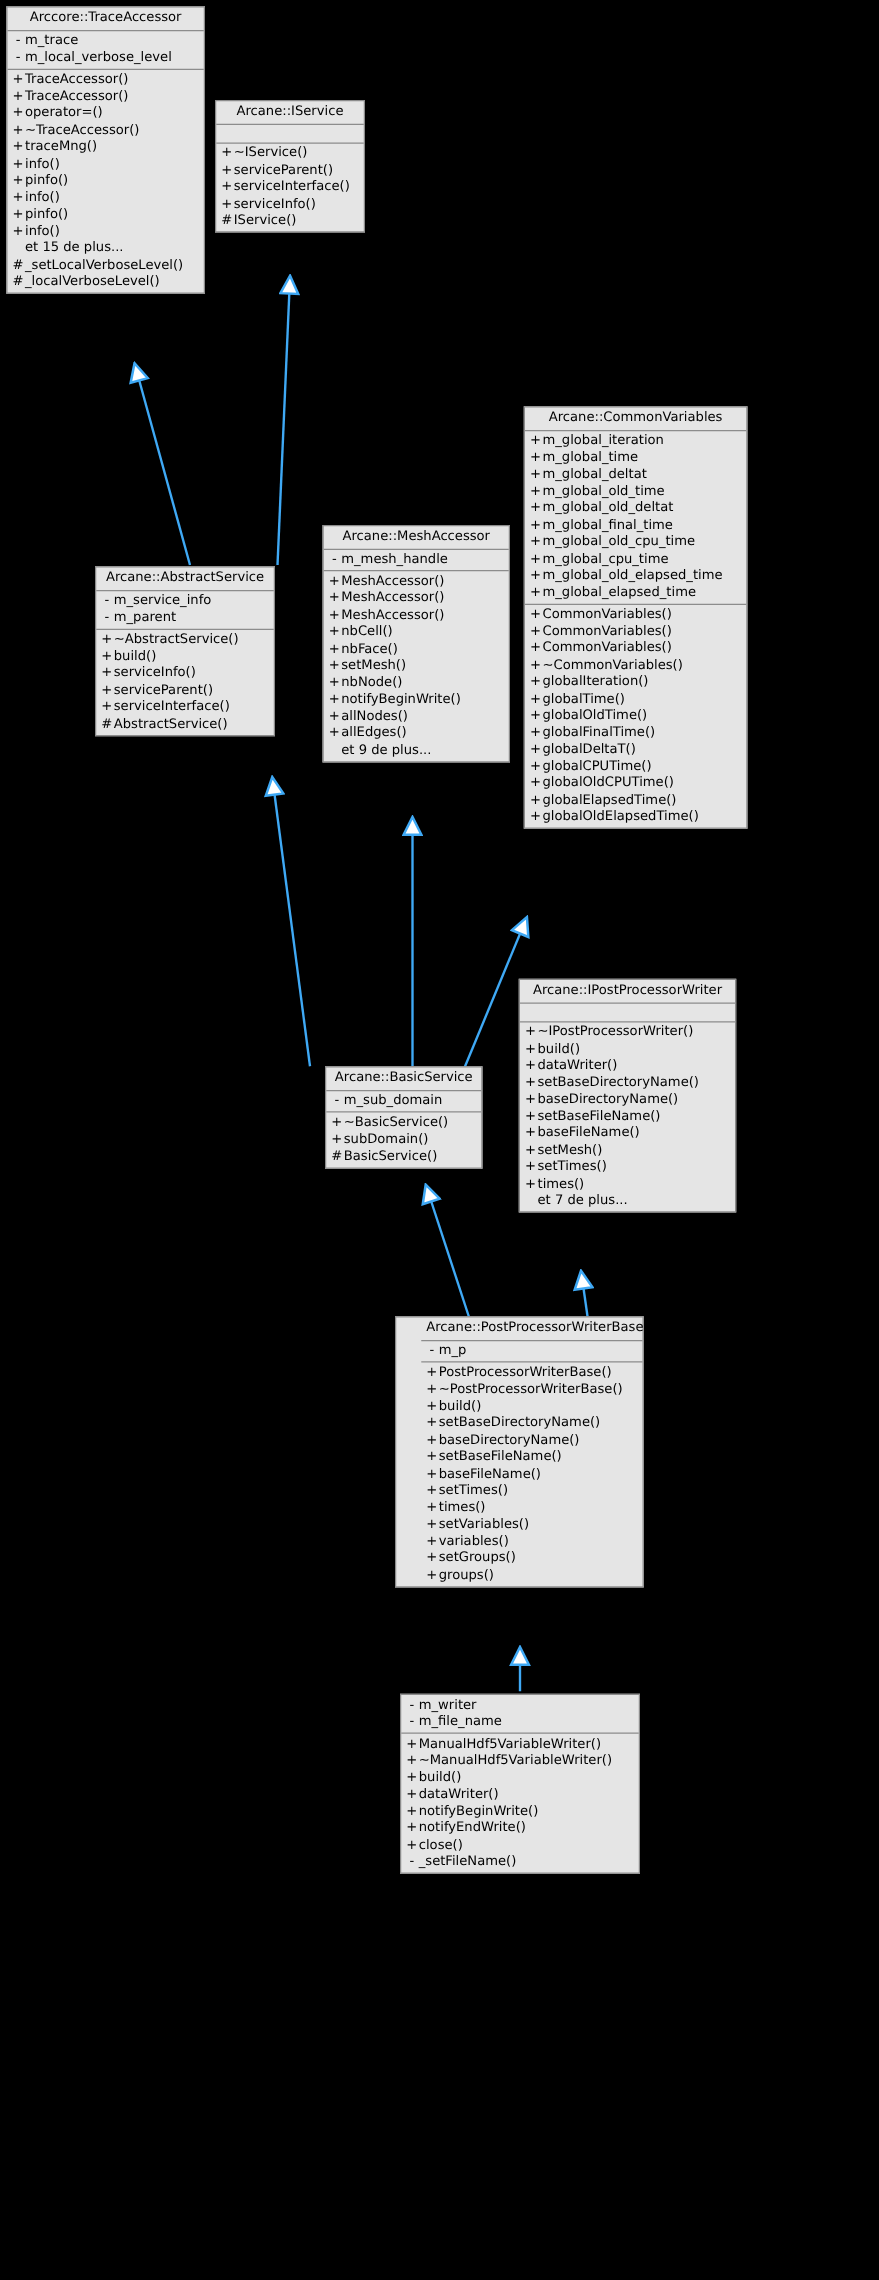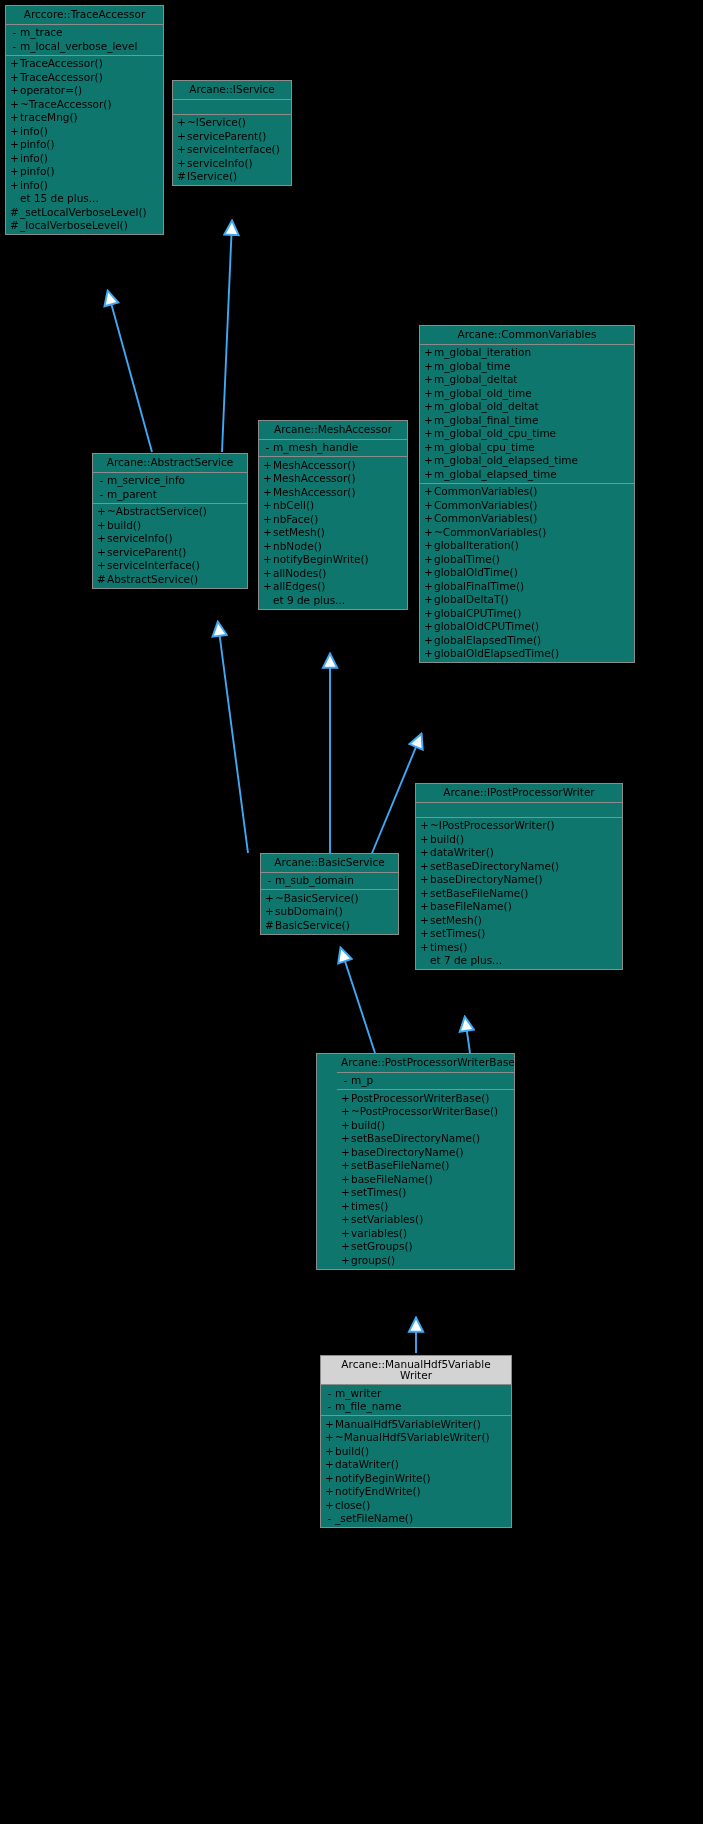--- a/index.html
+++ b/index.html
@@ -16,21 +16,21 @@
   #diagram {
     position: absolute; inset: 0;
   }
   svg.edges {
     position: absolute; left: 0; top: 0;
     width: 703px; height: 1824px;
     pointer-events: none;
   }
   .uml-box {
     position: absolute;
-    background: #0f766e;
+    background: #e5e5e5;
     border: 1px solid #8c8c8c;
     color: #000000;
     font-size: 10.5px;
     line-height: 1.0;
     z-index: 5;
   }
   .uml-title {
     text-align: center;
     padding: 3px 4px 4px 4px;
     border-bottom: 1px solid #8c8c8c;
@@ -181,21 +181,21 @@
           <span class="vis">+</span>
           <span class="mname">serviceInfo()</span>
         </div>
       <div class="uml-row">
           <span class="vis">#</span>
           <span class="mname">IService()</span>
         </div>
     </div>
   </div>
 
-  <div class="uml-box" style="left:92px; top:453px; width:156px;">
+  <div class="uml-box" style="left:76px; top:453px; width:144px;">
     <div class="uml-title">Arcane::AbstractService</div>
     <div class="uml-section">
       <div class="uml-row">
           <span class="vis">-</span>
           <span class="mname">m_service_info</span>
         </div>
       <div class="uml-row">
           <span class="vis">-</span>
           <span class="mname">m_parent</span>
         </div>
@@ -277,21 +277,21 @@
           <span class="vis">+</span>
           <span class="mname">allEdges()</span>
         </div>
       <div class="uml-row more">
           <span class="vis"></span>
           <span class="mname">et 9 de plus...</span>
         </div>
     </div>
   </div>
 
-  <div class="uml-box" style="left:419px; top:325px; width:216px;">
+  <div class="uml-box" style="left:419px; top:325px; width:179px;">
     <div class="uml-title">Arcane::CommonVariables</div>
     <div class="uml-section">
       <div class="uml-row">
           <span class="vis">+</span>
           <span class="mname">m_global_iteration</span>
         </div>
       <div class="uml-row">
           <span class="vis">+</span>
           <span class="mname">m_global_time</span>
         </div>
@@ -377,21 +377,21 @@
           <span class="vis">+</span>
           <span class="mname">globalElapsedTime()</span>
         </div>
       <div class="uml-row">
           <span class="vis">+</span>
           <span class="mname">globalOldElapsedTime()</span>
         </div>
     </div>
   </div>
 
-  <div class="uml-box" style="left:260px; top:853px; width:139px;">
+  <div class="uml-box" style="left:260px; top:853px; width:126px;">
     <div class="uml-title">Arcane::BasicService</div>
     <div class="uml-section">
       <div class="uml-row">
           <span class="vis">-</span>
           <span class="mname">m_sub_domain</span>
         </div>
     </div>
     <div class="uml-section">
       <div class="uml-row">
           <span class="vis">+</span>
@@ -401,21 +401,21 @@
           <span class="vis">+</span>
           <span class="mname">subDomain()</span>
         </div>
       <div class="uml-row">
           <span class="vis">#</span>
           <span class="mname">BasicService()</span>
         </div>
     </div>
   </div>
 
-  <div class="uml-box" style="left:415px; top:783px; width:208px;">
+  <div class="uml-box" style="left:415px; top:783px; width:174px;">
     <div class="uml-title">Arcane::IPostProcessorWriter</div>
     <div class="uml-section empty"></div>
     <div class="uml-section">
       <div class="uml-row">
           <span class="vis">+</span>
           <span class="mname">~IPostProcessorWriter()</span>
         </div>
       <div class="uml-row">
           <span class="vis">+</span>
           <span class="mname">build()</span>
@@ -517,22 +517,20 @@
           <span class="mname">setGroups()</span>
         </div>
       <div class="uml-row">
           <span class="vis">+</span>
           <span class="mname">groups()</span>
         </div>
     </div>
   </div>
 
   <div class="uml-box highlighted" style="left:320px; top:1355px; width:192px;">
-    <div class="uml-title">Arcane::ManualHdf5Variable
-Writer</div>
     <div class="uml-section">
       <div class="uml-row">
           <span class="vis">-</span>
           <span class="mname">m_writer</span>
         </div>
       <div class="uml-row">
           <span class="vis">-</span>
           <span class="mname">m_file_name</span>
         </div>
     </div>

